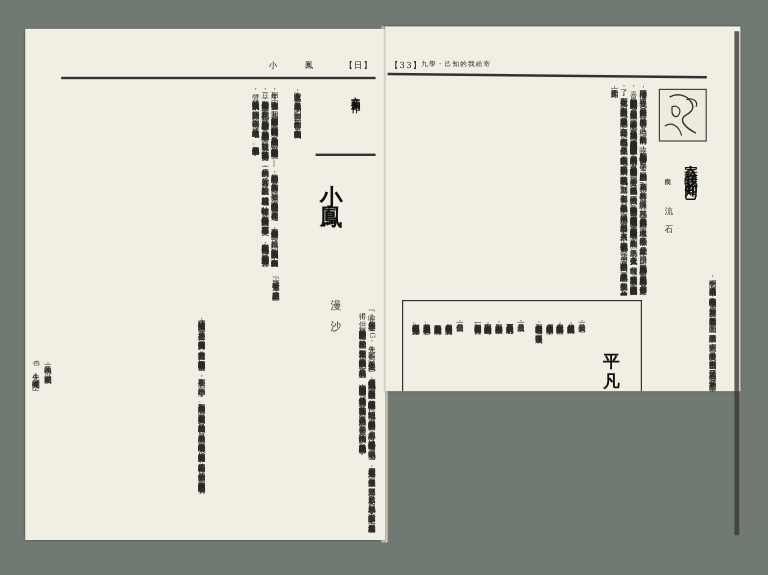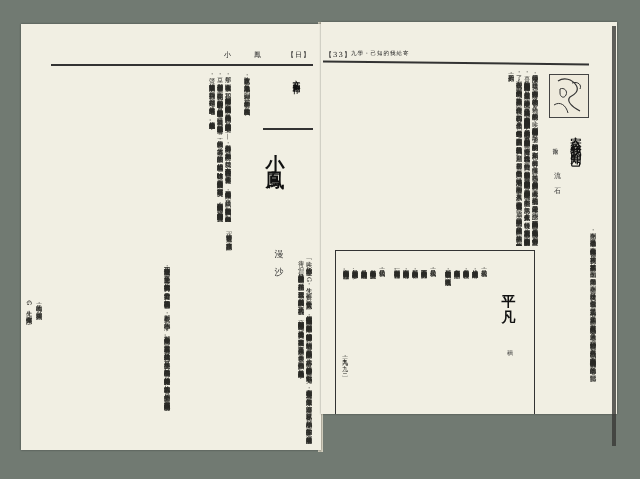--- a/index.html
+++ b/index.html
@@ -1,19 +1,19 @@
 <!DOCTYPE html>
 <html><head>
 <meta charset="utf-8">
 <style>
   html,body{margin:0;padding:0;}
   body{width:640px;height:479px;background:#717a72;position:relative;overflow:hidden;font-family:"DejaVu Serif","Liberation Serif",serif;}
   .page{position:absolute;background:#f1efe3;box-shadow:0 0 2px rgba(0,0,0,.4);overflow:hidden;}
   .page.left{left:21px;top:24px;width:300px;height:426px;}
-  .page.right{left:321px;top:22px;width:296px;height:392px;}
+  .page.right{left:321px;top:22px;width:296px;height:304px;}
   .spine{position:absolute;left:318px;top:22px;width:5px;height:430px;background:linear-gradient(90deg,#d9d6c6,#bdb9a8,#d9d6c6);}
   .rightedge{position:absolute;left:612px;top:26px;width:4px;height:420px;background:#3a3a36;opacity:.8;}
   .hdr{position:absolute;font-size:7px;color:#222;letter-spacing:1px;}
   .rule{position:absolute;height:2px;background:#333;}
   .vcol{position:absolute;writing-mode:vertical-rl;font-size:6.2px;line-height:8px;color:#2a2a26;letter-spacing:0.2px;overflow:hidden;}
   .title-big{position:absolute;writing-mode:vertical-rl;font-weight:bold;color:#111;}
   .smallv{position:absolute;writing-mode:vertical-rl;font-size:7px;color:#333;}
   .box{position:absolute;border:1.5px solid #333;}
   .illus{position:absolute;border:1px solid #444;background:#eeeadc;}
   .section-label{position:absolute;writing-mode:vertical-rl;font-size:7.5px;font-weight:bold;color:#111;letter-spacing:2px;}

